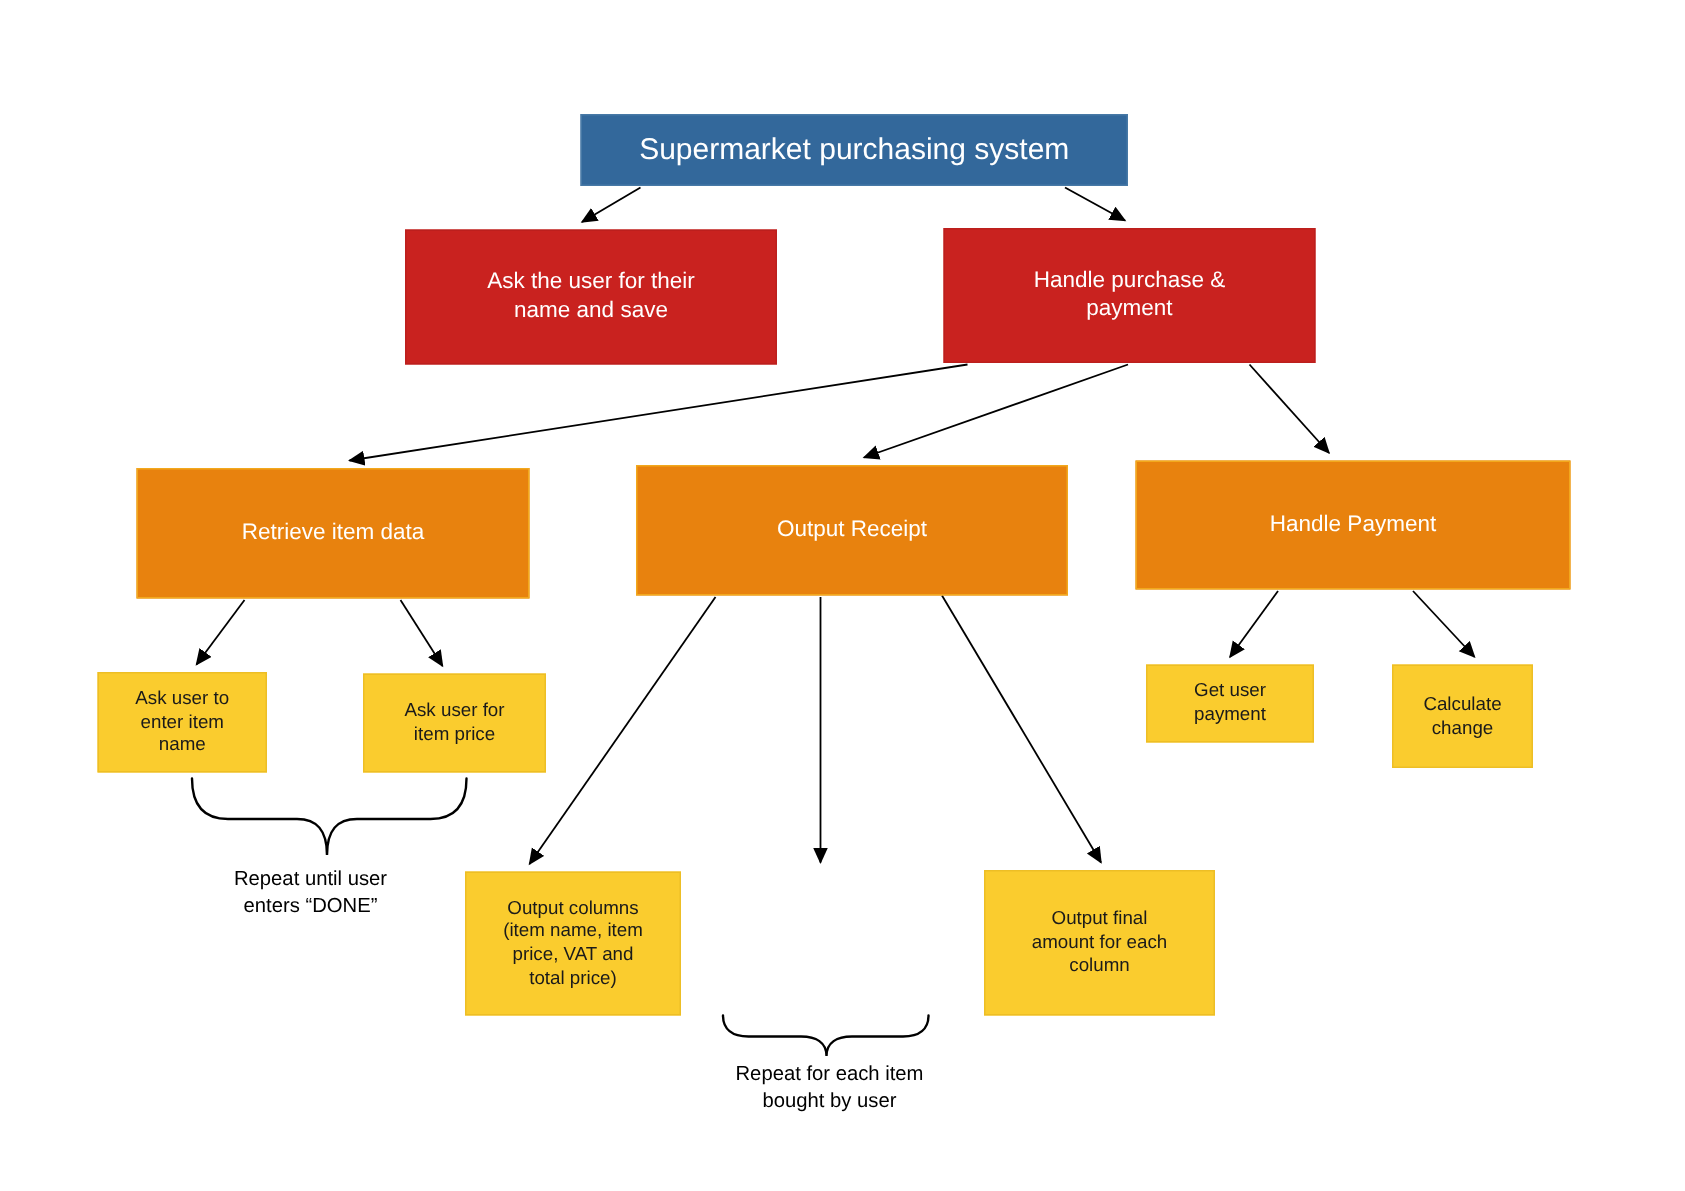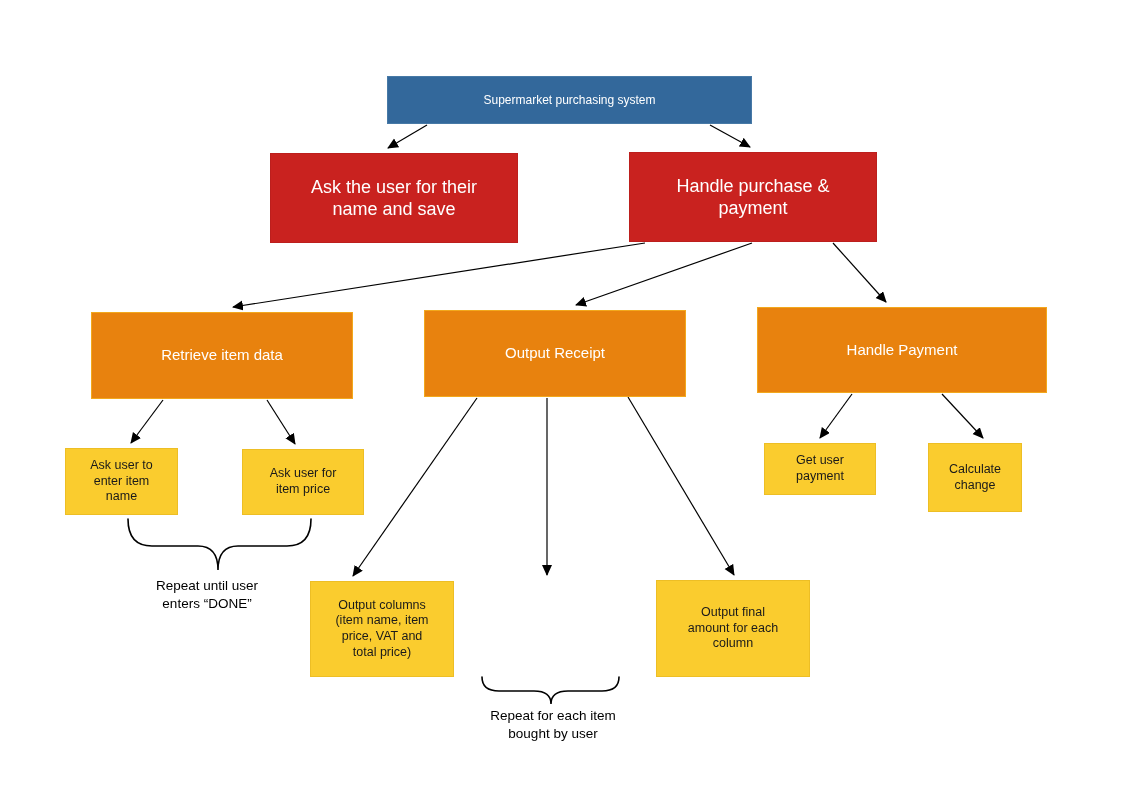--- a/index.html
+++ b/index.html
@@ -12,22 +12,22 @@
   html,body{margin:0;padding:0;background:#ffffff;}
   body{font-family:"Liberation Sans", sans-serif;}
   .canvas{
     position:relative;width:1123px;height:794px;background:#ffffff;overflow:hidden;
   }
   .connectors{position:absolute;left:0;top:0;width:1123px;height:794px;}
   .node{
     position:absolute;display:flex;align-items:center;justify-content:center;
     text-align:center;box-sizing:border-box;line-height:1.25;
   }
-  .lvl1{background:var(--blue);border:1px solid var(--blue-border);color:var(--text-light);font-size:12px;}
-  .lvl2{background:var(--red);border:1px solid var(--red-border);color:var(--text-light);font-size:18px;}
+  .lvl1{background:var(--blue);border:1px solid var(--blue-border);color:var(--text-light);font-size:20px;}
+  .lvl2{background:var(--red);border:1px solid var(--red-border);color:var(--text-light);font-size:15px;}
   .lvl3{background:var(--orange);border:1px solid var(--orange-border);color:var(--text-light);font-size:15px;}
   .lvl4{background:var(--yellow);border:1px solid var(--yellow-border);color:var(--text-dark);font-size:12.5px;}
   .annotation{
     position:absolute;text-align:center;color:var(--ink);font-size:13.5px;line-height:1.32;
   }
 </style>
 </head>
 <body>
 
 <div class="canvas">
@@ -69,21 +69,21 @@
   </div>
 
   <div class="node lvl2" style="left:629px;top:152px;width:248px;height:90px;padding:0 35px;justify-content:center;">
     <span>Handle purchase &amp; payment</span>
   </div>
 
   <div class="node lvl3" style="left:91px;top:312px;width:262px;height:87px;">
     <span>Retrieve item data</span>
   </div>
 
-  <div class="node lvl3" style="left:424px;top:310px;width:262px;height:87px;">
+  <div class="node lvl3" style="left:424px;top:310px;width:288px;height:87px;">
     <span>Output Receipt</span>
   </div>
 
   <div class="node lvl3" style="left:757px;top:307px;width:290px;height:86px;">
     <span>Handle Payment</span>
   </div>
 
   <div class="node lvl4" style="left:242px;top:449px;width:122px;height:66px;padding:0 14px;">
     <span>Ask user for item price</span>
   </div>

